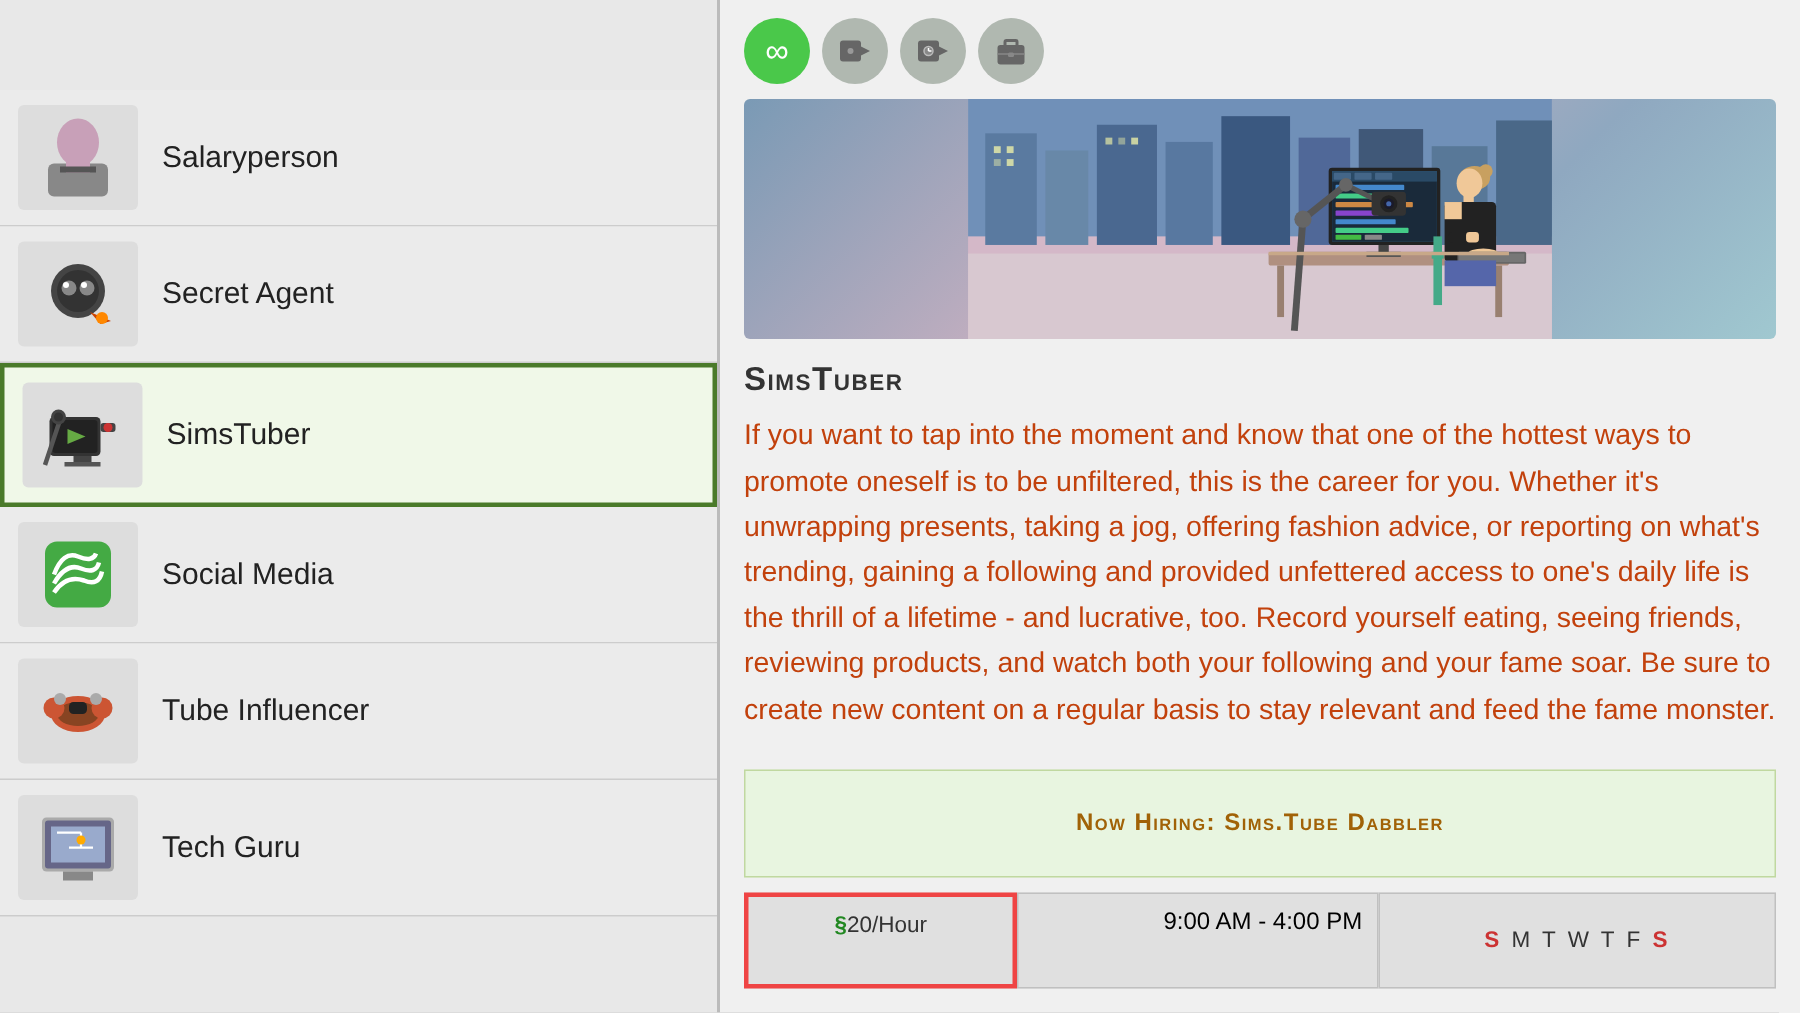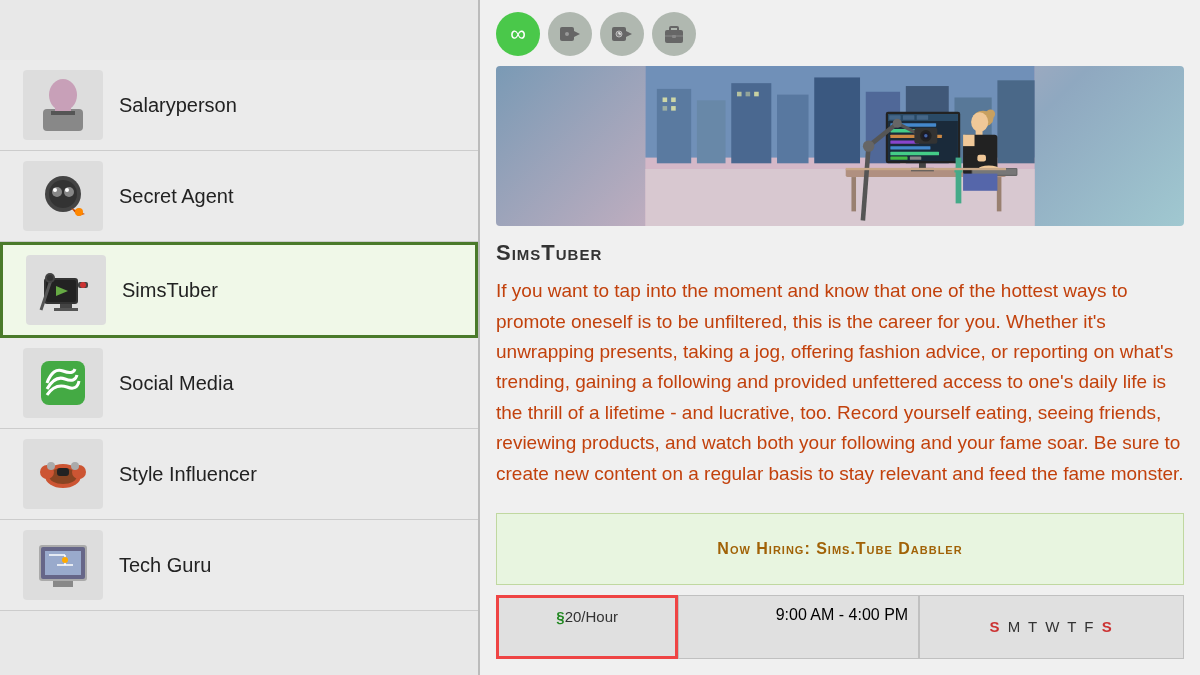--- a/index.html
+++ b/index.html
@@ -35,21 +35,21 @@
       background: #d0d0d0;
     }
     .sidebar::-webkit-scrollbar-thumb {
       background: #aaa;
       border: 2px solid #ccc;
     }
 
     .career-item {
       display: flex;
       align-items: center;
-      padding: 10px 23px;
+      padding: 10px 12px;
       border-bottom: 1px solid #ccc;
       cursor: pointer;
       background: #ebebeb;
       min-height: 90px;
     }
 
     .career-item.selected {
       background: #f0f8e8;
       border: 3px solid #4a7a2a;
     }
@@ -287,21 +287,21 @@
         <svg width="60" height="60" viewBox="0 0 60 60">
           <ellipse cx="30" cy="32" rx="18" ry="12" fill="#cc5533"></ellipse>
           <ellipse cx="30" cy="32" rx="14" ry="8" fill="#884422"></ellipse>
           <circle cx="14" cy="28" r="7" fill="#cc5533"></circle>
           <circle cx="46" cy="28" r="7" fill="#cc5533"></circle>
           <rect x="24" y="24" width="12" height="8" rx="3" fill="#222"></rect>
           <circle cx="18" cy="22" r="4" fill="#aaa"></circle>
           <circle cx="42" cy="22" r="4" fill="#aaa"></circle>
         </svg>
       </div>
-      <span class="career-name">Style Influencer</span>
+      <span class="career-name">Tube Influencer</span>
     </div>
 
     <div class="career-item">
       <div class="career-icon">
         <svg width="60" height="60" viewBox="0 0 60 60">
           <rect x="6" y="10" width="48" height="36" rx="3" fill="#aaa"></rect>
           <rect x="8" y="12" width="44" height="32" rx="2" fill="#668"></rect>
           <rect x="12" y="16" width="36" height="24" fill="#99aacc"></rect>
 
           <line x1="16" y1="20" x2="32" y2="20" stroke="#fff" stroke-width="1.5"></line>

